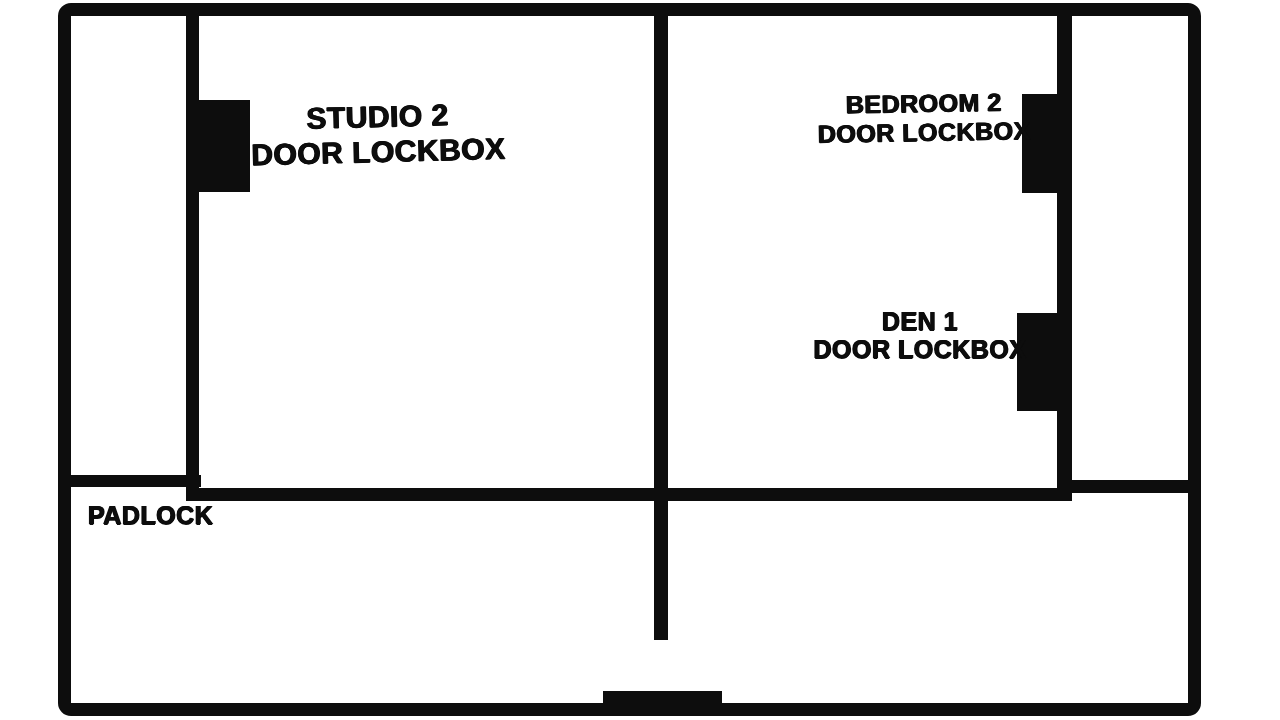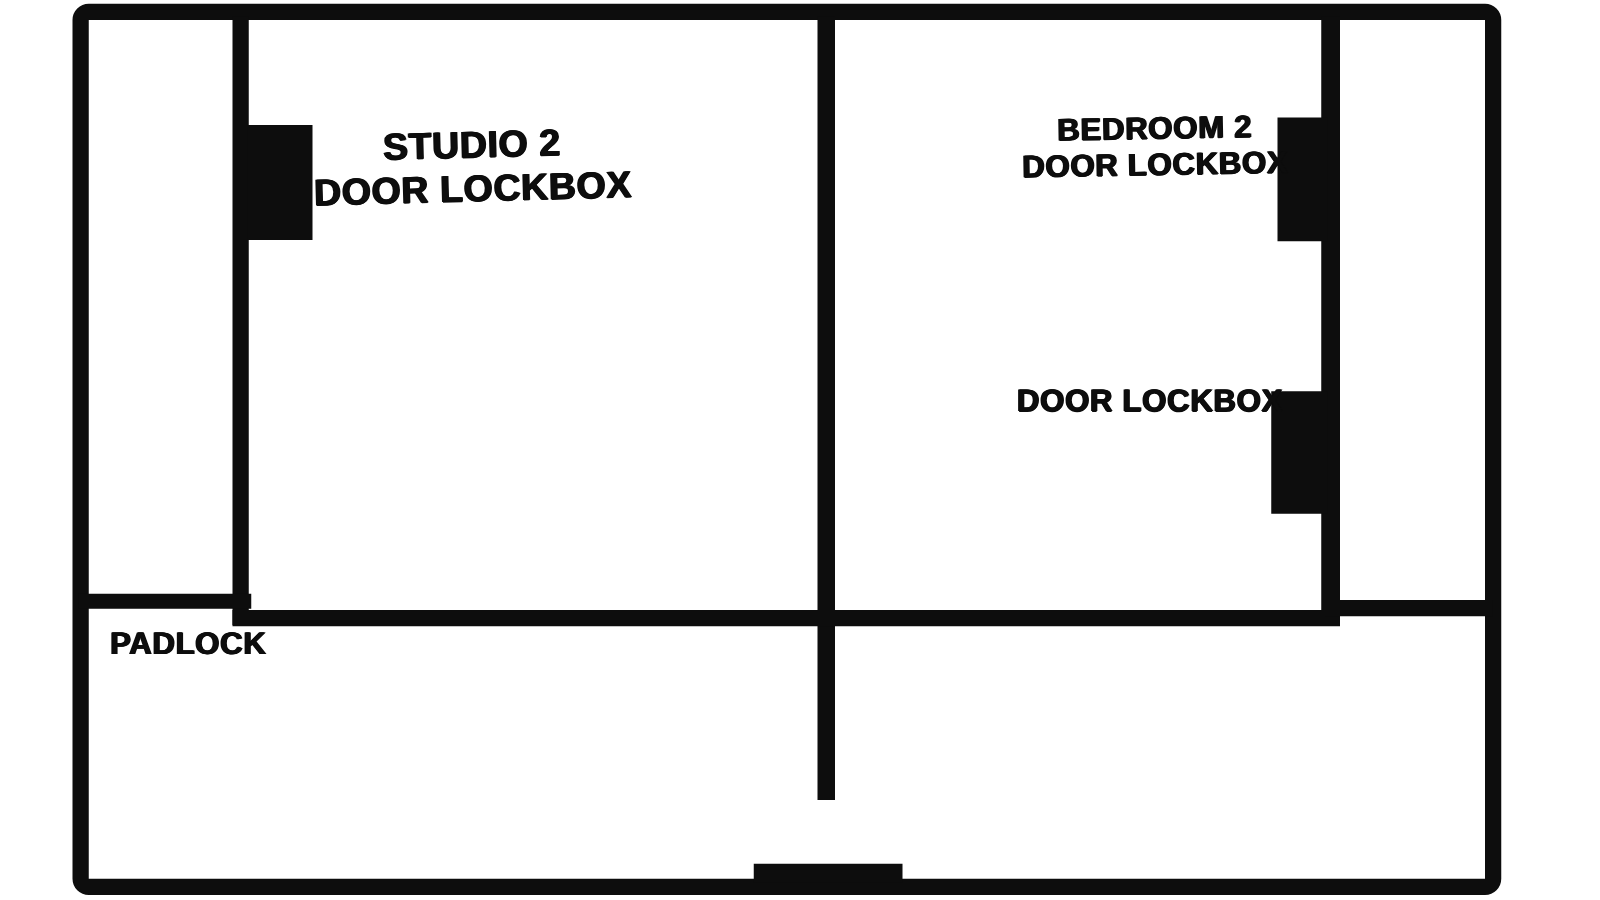--- a/index.html
+++ b/index.html
@@ -114,20 +114,21 @@
     <div>STUDIO 2</div>
     <div>DOOR LOCKBOX</div>
   </div>
 
   <div class="plan-label label-bedroom2">
     <div>BEDROOM 2</div>
     <div>DOOR LOCKBOX</div>
   </div>
 
   <div class="plan-label label-den1">
+    <div>DEN 1</div>
     <div>DOOR LOCKBOX</div>
   </div>
 
   <div class="plan-label label-padlock">
     <div>PADLOCK</div>
   </div>
 
 </div>
 
 </body></html>

